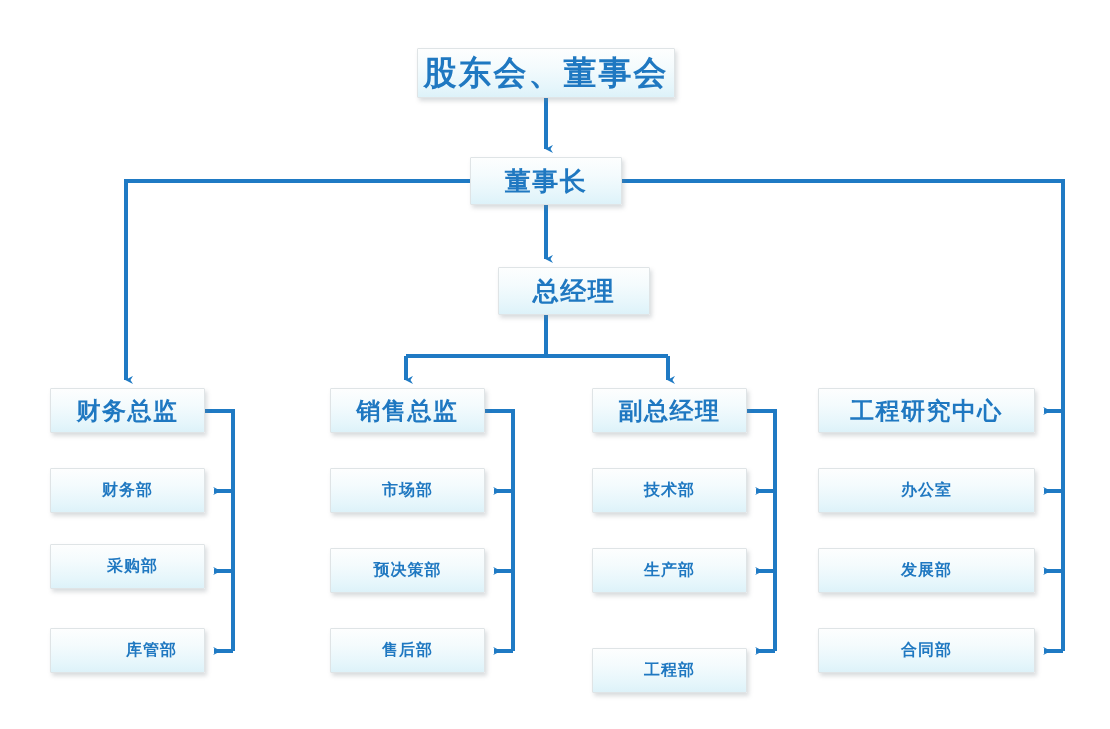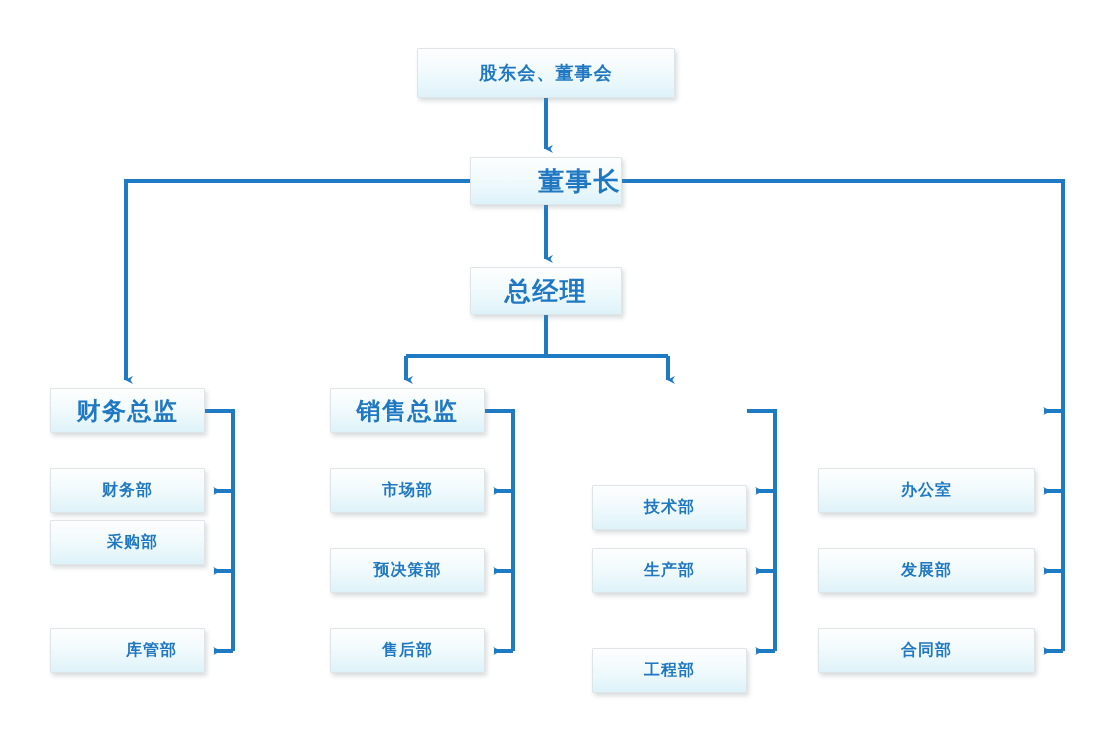--- a/index.html
+++ b/index.html
@@ -40,23 +40,23 @@
     border: 1px solid #dfe4e6;
     border-radius: 1px;
     box-shadow: 2px 3px 4px rgba(120,130,135,0.28);
     color: #1f78c1;
     font-family: "DejaVu Serif", "Liberation Serif", serif;
     font-weight: 700;
     letter-spacing: 0.06em;
     white-space: nowrap;
     z-index: 2;
   }
-  .node.level-1 { font-size: 18px; }
-  .node.level-2 { font-size: 26px; justify-content: flex-end; }
-  .node.level-3 { font-size: 26px; }
+  .node.level-1 { font-size: 33px; }
+  .node.level-2 { font-size: 26px; }
+  .node.level-3 { font-size: 26px; margin-left: 28px; }
   .node.head    { font-size: 24px; }
   .node.dept    { font-size: 16px; }
 </style>
 </head>
 <body>
 
 <div id="chart-root">
 
   <svg id="connectors" viewBox="0 0 1110 729" width="1110" height="729" xmlns="http://www.w3.org/2000/svg">
     <defs>
@@ -115,42 +115,48 @@
   <div class="node level-3" style="left:470px; top:267px; width:152px; height:48px;">
     <span>总经理</span>
   </div>
 
   <div class="node head" style="left:50px; top:388px; width:155px; height:45px;">
     <span>财务总监</span>
   </div>
   <div class="node head" style="left:330px; top:388px; width:155px; height:45px;">
     <span>销售总监</span>
   </div>
+  <div class="node head" style="left:592px; top:388px; width:155px; height:45px;">
+    <span>副总经理</span>
+  </div>
+  <div class="node head" style="left:818px; top:388px; width:217px; height:45px;">
+    <span>工程研究中心</span>
+  </div>
 
   <div class="node dept" style="left:50px; top:468px; width:155px; height:45px;">
     <span>财务部</span>
   </div>
-  <div class="node dept" style="left:50px; top:520px; width:155px; height:45px;padding-left:10px;">
+  <div class="node dept" style="left:50px; top:544px; width:155px; height:45px;padding-left:10px;">
     <span>采购部</span>
   </div>
   <div class="node dept" style="left:50px; top:628px; width:155px; height:45px;padding-left:48px;">
     <span>库管部</span>
   </div>
 
   <div class="node dept" style="left:330px; top:468px; width:155px; height:45px;">
     <span>市场部</span>
   </div>
   <div class="node dept" style="left:330px; top:628px; width:155px; height:45px;">
     <span>售后部</span>
   </div>
   <div class="node dept" style="left:330px; top:548px; width:155px; height:45px;">
     <span>预决策部</span>
   </div>
 
-  <div class="node dept" style="left:592px; top:468px; width:155px; height:45px;margin-top:17px;">
+  <div class="node dept" style="left:592px; top:468px; width:155px; height:45px;">
     <span>技术部</span>
   </div>
   <div class="node dept" style="left:592px; top:548px; width:155px; height:45px;text-align:center;">
     <span>生产部</span>
   </div>
   <div class="node dept" style="left:592px; top:648px; width:155px; height:45px;">
     <span>工程部</span>
   </div>
 
   <div class="node dept" style="left:818px; top:468px; width:217px; height:45px;">

